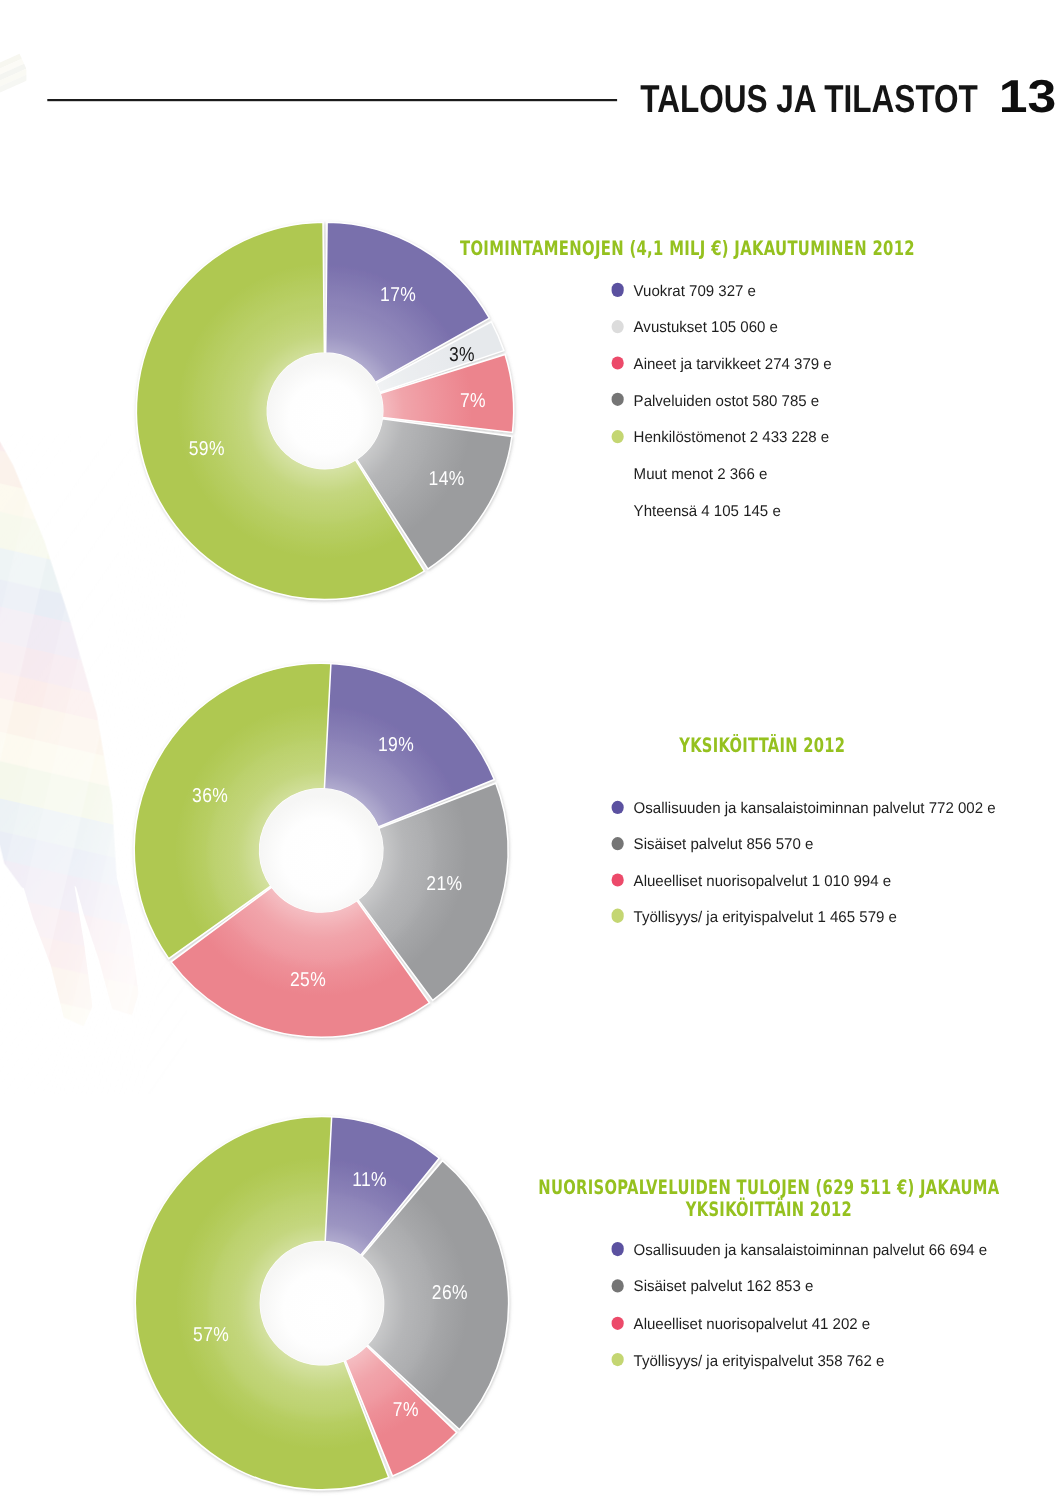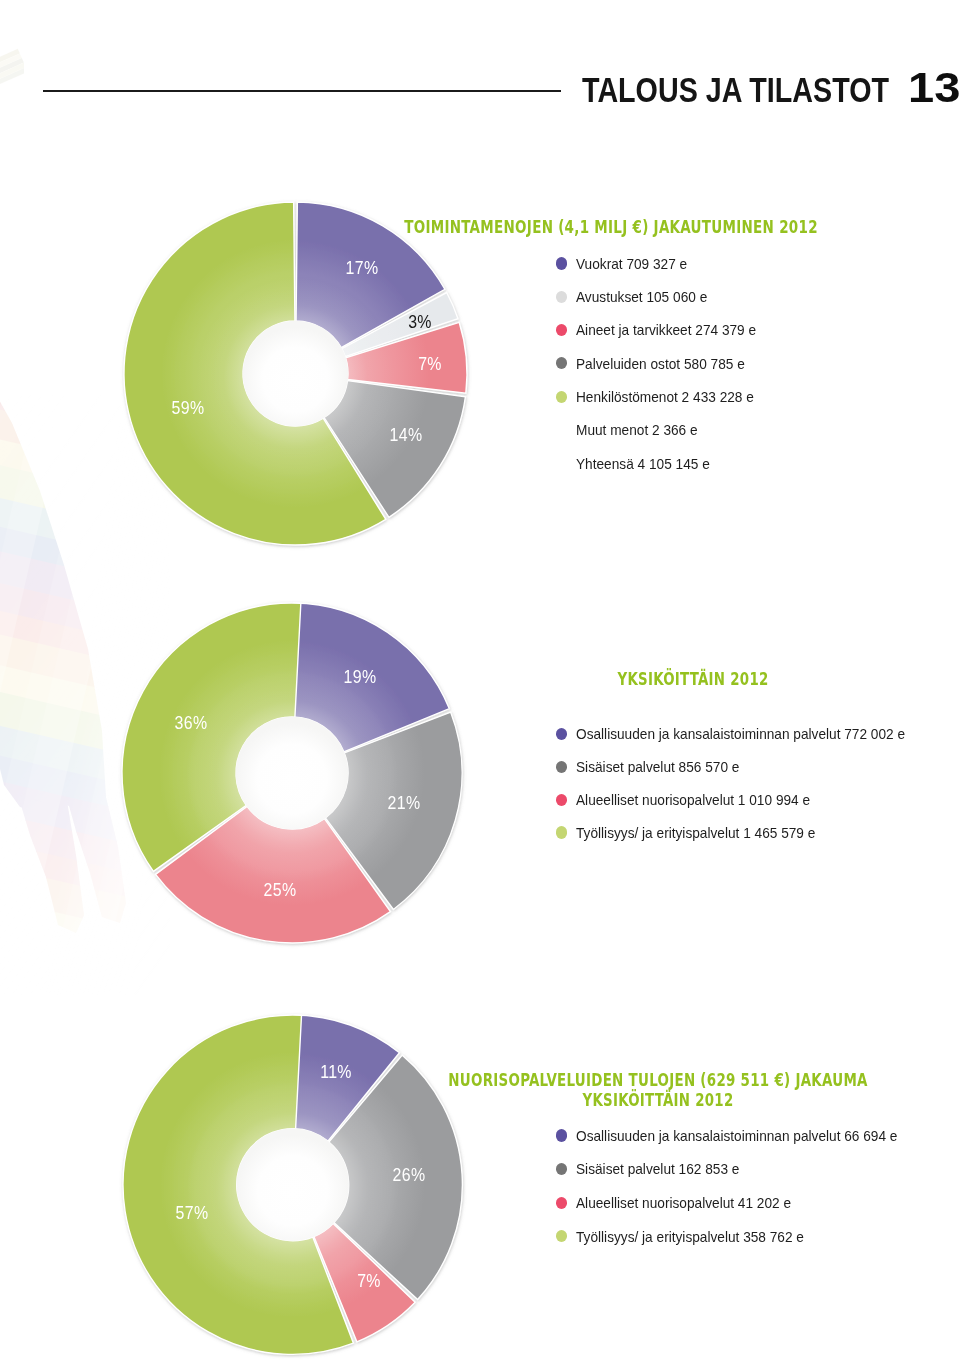--- a/index.html
+++ b/index.html
@@ -285,21 +285,21 @@
           <path d="M 275.8220347724506 331.2881340664055 A 171.5 171.5 0 1 1 183.6442276237738 14.010040792798492 L 184.93190641544095 133.00307371208118 A 52.5 52.5 0 1 0 213.14960248136242 230.12902063257312 Z" fill="url(#rg0_4)" stroke="#ffffff" stroke-width="1.4"></path>
         </g>
         <circle cx="185.5" cy="189.5" r="99.75" fill="url(#gl0)"></circle>
         <circle cx="185.5" cy="185.5" r="52.7" fill="url(#hg0)"></circle>
       </svg>
       <div class="slice-label" style="left:361.7px;top:268px">17%</div>
       <div class="slice-label dark" style="left:419.5px;top:322px">3%</div>
       <div class="slice-label" style="left:429.7px;top:364px">7%</div>
       <div class="slice-label" style="left:406.3px;top:434.8px">14%</div>
       <div class="slice-label" style="left:188px;top:408px">59%</div>
-      <div class="ctitle" style="left:404px;top:217.2px;width:414px">
+      <div class="ctitle" style="left:418px;top:217.2px;width:414px">
         <div>
           <span style="transform: translateX(-50%) scaleX(0.827743);">TOIMINTAMENOJEN (4,1 MILJ €)  JAKAUTUMINEN 2012</span>
         </div>
       </div>
       <div class="legend" style="left:556px;top:257.3px">
         <div class="legend-item" style="height:33.3px">
           <span class="legend-dot" style="background:#5b51a0"></span>
           <span class="legend-text">Vuokrat 709 327 e</span>
         </div>
         <div class="legend-item" style="height:33.3px">
@@ -457,21 +457,21 @@
           <path d="M 306.1417031253655 301.19944398064126 A 169.7 169.7 0 0 1 247.87442292516863 340.7978467141469 L 204.87718140135206 235.54136367703137 A 56 56 0 0 0 224.10504051279003 222.47412411853807 Z" fill="url(#rg2_2)" stroke="#ffffff" stroke-width="1.4"></path>
           <path d="M 244.45973532047645 342.14981717813885 A 169.7 169.7 0 1 1 192.52225594125966 14.229478079204256 L 186.61129247325007 127.77572641388 A 56 56 0 1 0 203.75035461371056 235.98750596332218 Z" fill="url(#rg2_3)" stroke="#ffffff" stroke-width="1.4"></path>
         </g>
         <circle cx="183.7" cy="187.7" r="106.39999999999999" fill="url(#gl2)"></circle>
         <circle cx="183.7" cy="183.7" r="56.2" fill="url(#hg2)"></circle>
       </svg>
       <div class="slice-label" style="left:335.6px;top:1072px">11%</div>
       <div class="slice-label" style="left:408.5px;top:1174.8px">26%</div>
       <div class="slice-label" style="left:369.3px;top:1281.2px">7%</div>
       <div class="slice-label" style="left:191.5px;top:1213.1px">57%</div>
-      <div class="ctitle" style="left:448px;top:1069.6px;width:419.4px">
+      <div class="ctitle" style="left:489px;top:1069.6px;width:419.4px">
         <div>
           <span style="transform: translateX(-50%) scaleX(0.823741);">NUORISOPALVELUIDEN TULOJEN (629 511 €) JAKAUMA</span>
         </div>
         <div>
           <span style="transform: translateX(-50%) scaleX(0.8194);">YKSIKÖITTÄIN 2012</span>
         </div>
       </div>
       <div class="legend" style="left:556px;top:1129.4px">
         <div class="legend-item" style="height:33.6px">
           <span class="legend-dot" style="background:#5b51a0"></span>

